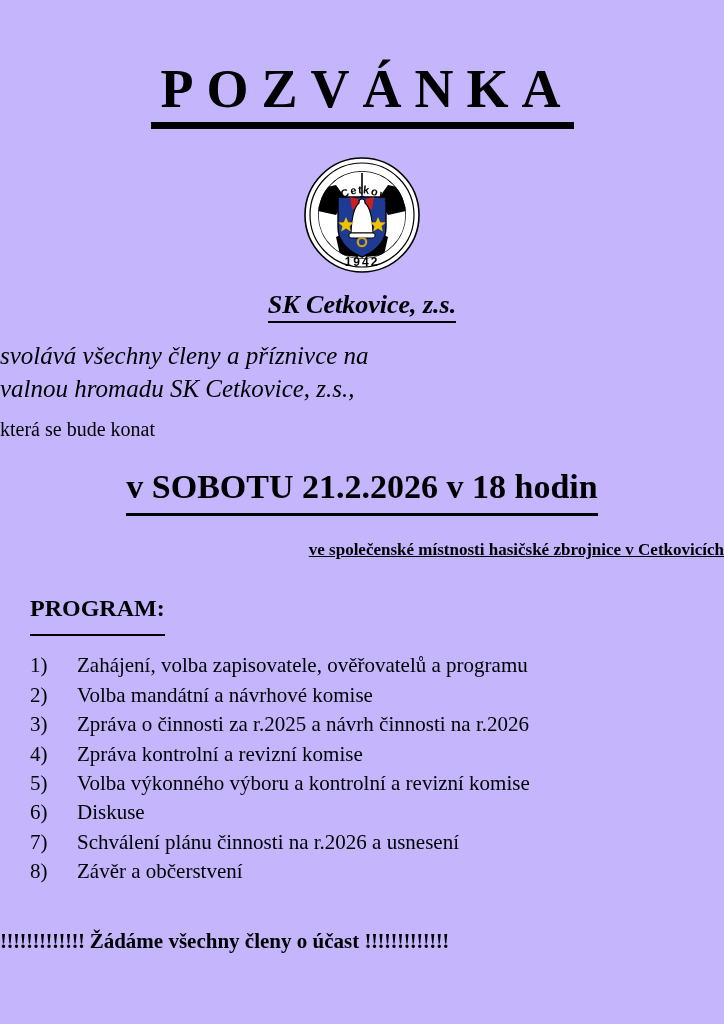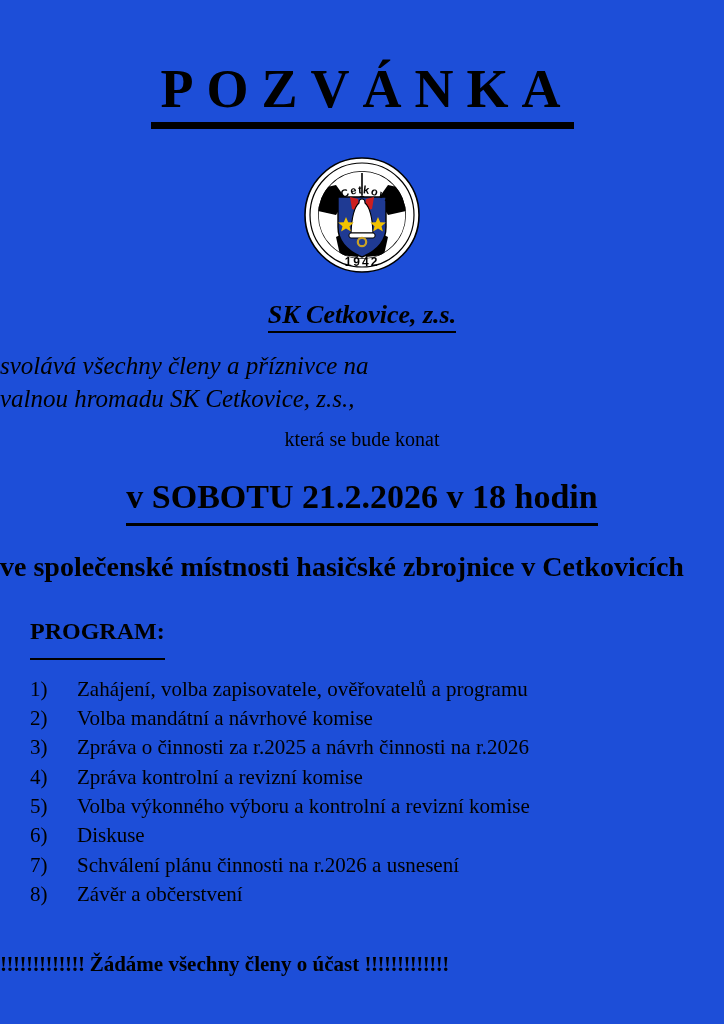--- a/index.html
+++ b/index.html
@@ -13,21 +13,21 @@
     position: relative;
     font-family: "Liberation Serif", "DejaVu Serif", serif;
     color: #000000;
     overflow: hidden;
   }
 
   .page {
     width: 724px;
     height: 1024px;
     position: relative;
-    background: #1d4ed8;
+    background: #c4b5fd;
   }
 
   
   .title-wrap {
     text-align: center;
     padding-top: 62px;
   }
   .title {
     display: inline-block;
     font-size: 54px;
@@ -48,21 +48,21 @@
   .logo {
     display: inline-block;
     width: 120px;
     height: 120px;
     position: relative;
   }
 
   
   .club-wrap {
     text-align: center;
-    margin-top: 22px;
+    margin-top: 12px;
   }
   .club-name {
     display: inline-block;
     font-size: 26px;
     font-weight: bold;
     font-style: italic;
     border-bottom: 2px solid #000;
     padding-bottom: 1px;
     line-height: 1.2;
   }
@@ -72,21 +72,20 @@
     text-align: left;
     font-style: italic;
     font-size: 25px;
     line-height: 1.32;
     margin-top: 16px;
   }
   .invite div { white-space: nowrap; }
 
   
   .subline {
-    text-align: center;
     font-size: 20px;
     margin-top: 12px;
     line-height: 1.2;
   }
 
   
   .date-wrap {
     text-align: center;
     margin-top: 26px;
   }
@@ -95,26 +94,27 @@
     font-size: 34px;
     font-weight: bold;
     border-bottom: 3px solid #000;
     padding-bottom: 7px;
     line-height: 1.15;
     white-space: nowrap;
   }
 
   
   .venue {
-    text-align: left;
-    font-size: 28px;
+    text-align: right;
+    font-size: 17px;
     font-weight: bold;
     margin-top: 24px;
     line-height: 1.2;
     white-space: nowrap;
+    text-decoration: underline;
   }
 
   
   .program-wrap {
     margin-top: 33px;
     padding-left: 30px;
   }
   .program-heading {
     display: inline-block;
     font-size: 24px;

